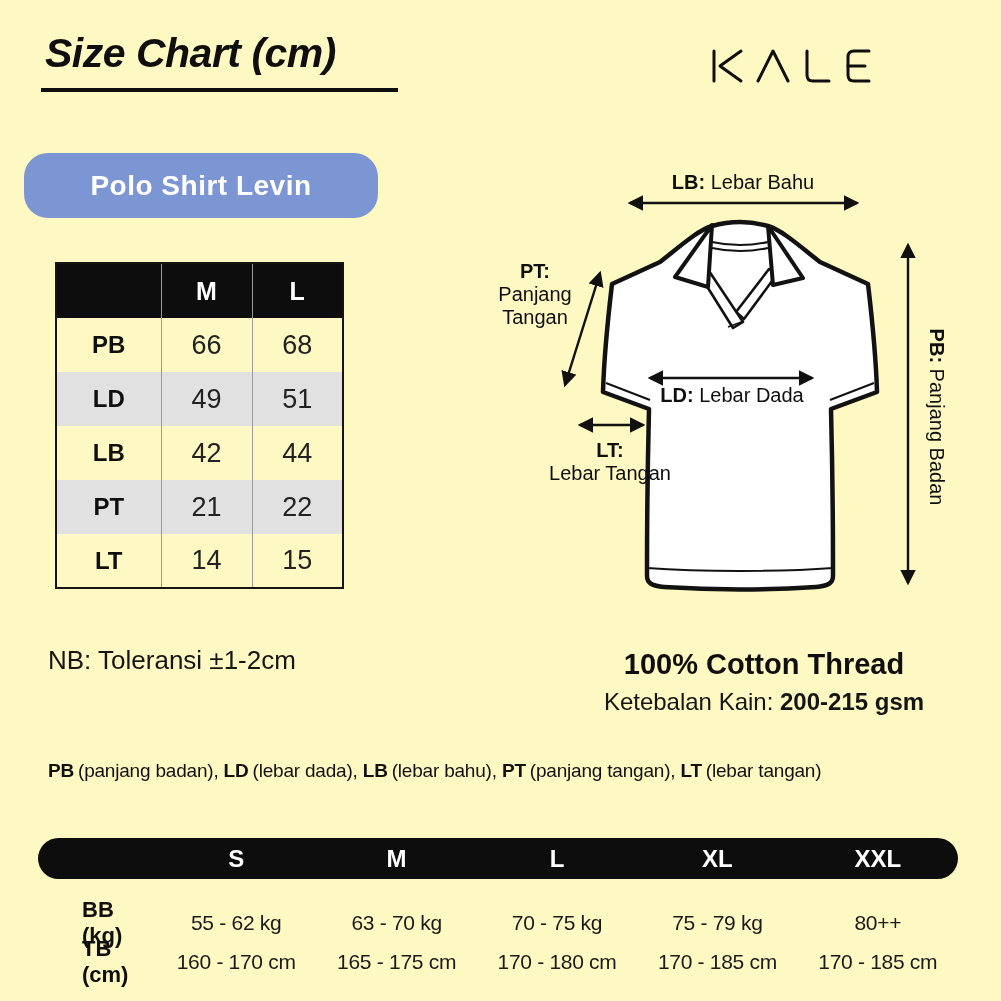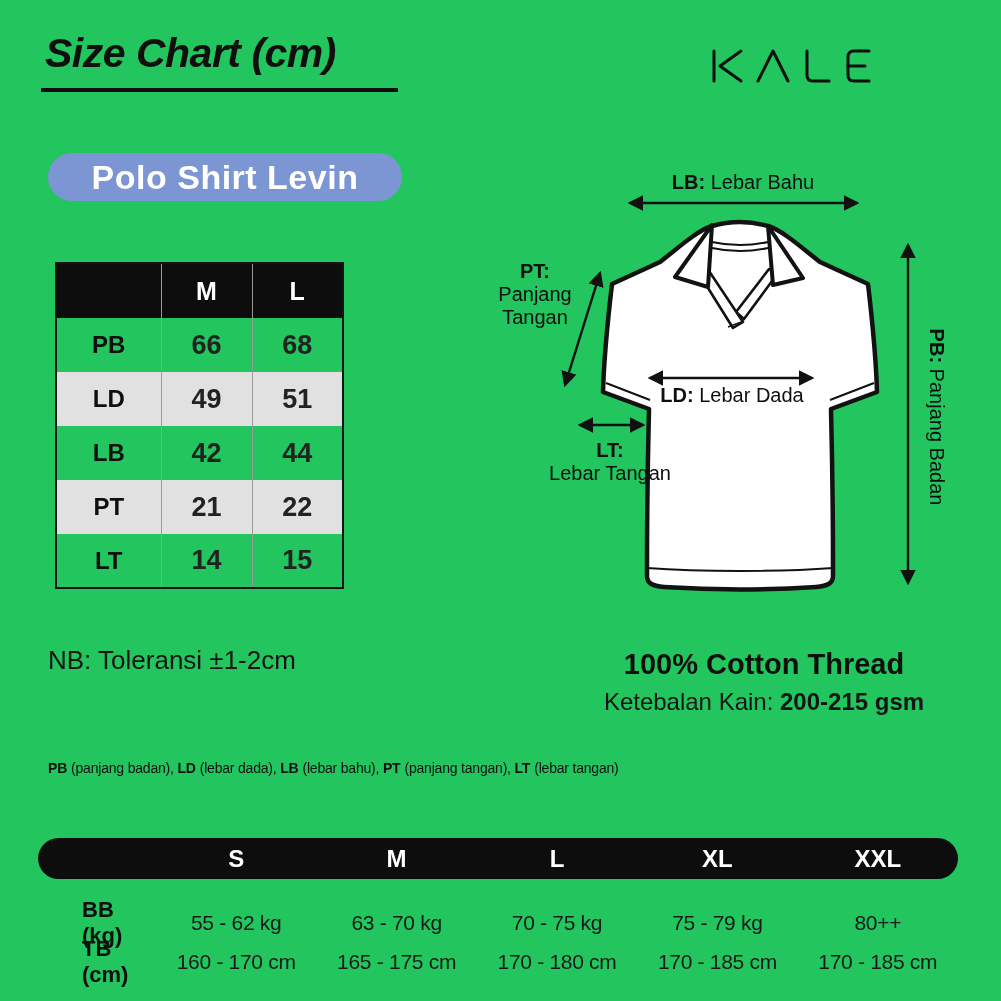--- a/index.html
+++ b/index.html
@@ -1,33 +1,33 @@
 <!DOCTYPE html>
 <html><head>
 <meta charset="utf-8">
 <style>
   * { margin:0; padding:0; box-sizing:border-box; }
   html,body { background:#ffffff; }
   body { font-family:"Liberation Sans", sans-serif; color:#111; }
-  .canvas { position:relative; width:1001px; height:1001px; background:#22c55e; overflow:hidden; }
+  .canvas { position:relative; width:1001px; height:1001px; background:#fef9c3; overflow:hidden; }
 
   
   .title { position:absolute; left:45px; top:30px; font-size:41px; font-weight:bold; font-style:italic; letter-spacing:-0.5px; color:#0f0f0f; }
   .title-underline { position:absolute; left:41px; top:88px; width:357px; height:4px; background:#0f0f0f; }
   .subtitle { position:absolute; left:47px; top:98px; font-size:25px; color:#161616; }
   .brand { position:absolute; left:710px; top:48px; }
-  .badge { position:absolute; left:48px; top:153px; width:354px; height:48px; border-radius:24px;
+  .badge { position:absolute; left:24px; top:153px; width:354px; height:65px; border-radius:24px;
            display:flex; align-items:center; justify-content:center;
-           color:#fff; font-size:34px; font-weight:bold; letter-spacing:0.5px; }
+           color:#fff; font-size:28px; font-weight:bold; letter-spacing:0.5px; }
 
   
   .size-table { position:absolute; left:55px; top:262px; width:287px; border-collapse:collapse; table-layout:fixed; border:2px solid #141414; text-align:center; }
   .size-table col.c0 { width:105px; } .size-table col.c1 { width:91px; } .size-table col.c2 { width:91px; }
   .size-table thead th { background:#0d0d0d; color:#fff; font-size:25px; font-weight:bold; height:55px; }
-  .size-table td, .size-table th { border-left:1px solid #9a9a9a;font-weight:bold; }
+  .size-table td, .size-table th { border-left:1px solid #9a9a9a; }
   .size-table td:first-child, .size-table th:first-child { border-left:none; }
   .size-table tbody tr { height:54px; }
   .size-table tbody th { font-size:24px; font-weight:bold; color:#0f0f0f; }
   .size-table tbody td { font-size:27px; color:#222; }
   .size-table tbody tr:nth-child(even) { background:#e1e1e1; }
 
   
   .diagram { position:absolute; left:460px; top:160px; width:500px; height:490px; }
   .diagram svg { position:absolute; left:0; top:0; }
   .dlabel { position:absolute; font-size:20px; line-height:1.16; color:#0f0f0f; text-align:center; }
@@ -39,21 +39,21 @@
   .pb-label { left:476px; top:257px; transform:translate(-50%,-50%) rotate(90deg); white-space:nowrap; }
 
   
   .nb-note { position:absolute; left:48px; top:645px; font-size:26px; color:#151515; }
   .material { position:absolute; left:524px; top:648px; width:480px; text-align:center; }
   .material .m1 { font-size:29px; font-weight:bold; color:#0f0f0f; }
   .material .m2 { font-size:24px; margin-top:7px; color:#151515; }
   .material .m2 b { font-weight:bold; }
 
   .legend-head { position:absolute; left:48px; top:722px; font-size:27px; font-weight:bold; color:#0f0f0f; }
-  .legend-line { position:absolute; left:48px; top:760px; width:940px; font-size:14px; letter-spacing:-0.2px; white-space:nowrap; color:#111; }
+  .legend-line { position:absolute; left:48px; top:760px; width:940px; font-size:19px; letter-spacing:-0.2px; white-space:nowrap; color:#111; }
   .legend-line b { font-weight:bold; margin-right:4px; }
   .legend-item:not(:last-child)::after { content:", "; }
 
   
   .fit-grid { display:grid; grid-template-columns:118px repeat(5, 1fr); align-items:center; }
   .fit-header { position:absolute; left:38px; top:838px; width:920px; height:41px; background:#0d0d0d; border-radius:21px; color:#fff; }
   .fit-header .cell { text-align:center; font-size:24px; font-weight:bold; height:41px; line-height:41px; }
   .fit-row { position:absolute; left:38px; width:920px; height:36px; }
   .fit-row-bb { top:897px; }
   .fit-row-tb { top:936px; }

